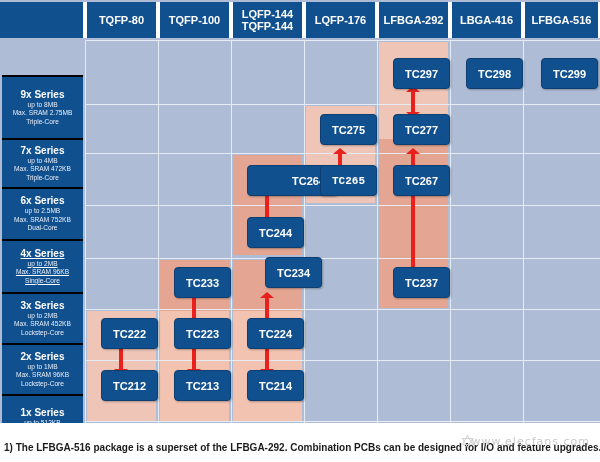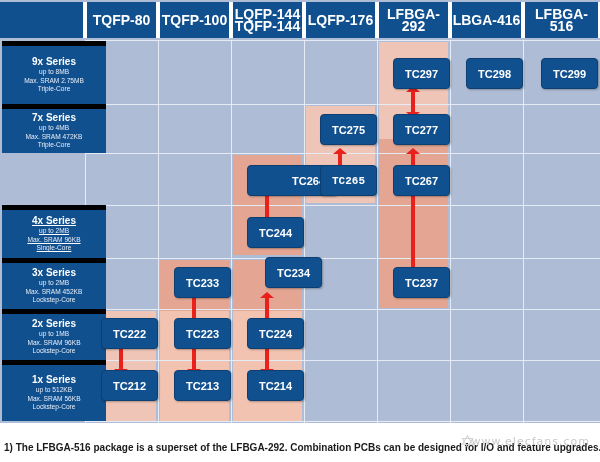--- a/index.html
+++ b/index.html
@@ -40,49 +40,50 @@
     position: absolute;
     left: 0; top: 0;
     width: 600px; height: 40px;
   }
   .hdr-cell {
     position: absolute;
     top: 2px;
     height: 36px;
     background: #11508f;
     color: #ffffff;
-    font-size: 14px;
+    font-size: 11px;
     font-weight: bold;
     display: flex;
     align-items: center;
     justify-content: center;
     text-align: center;
     line-height: 12px;
     box-sizing: border-box;
     border-left: 2px solid #ffffff;
     border-right: 2px solid #ffffff;
   }
   .hdr-cell.corner {
     border-left: none;
   }
 
   
   .series-cell {
     position: absolute;
     left: 2px;
-    width: 104px;
+    width: 81px;
     background: #11508f;
     color: #ffffff;
     box-sizing: border-box;
-    border-top: 5px solid #000000;
+    border-top: 2px solid #000000;
     display: flex;
     flex-direction: column;
     align-items: center;
     justify-content: center;
     text-align: center;
+    margin-top: 34px;
   }
   .series-name {
     font-size: 10px;
     font-weight: bold;
     line-height: 12px;
   }
   .series-sub {
     font-size: 6.6px;
     line-height: 8.6px;
     color: #e8eef7;
@@ -285,20 +286,26 @@
     <div class="series-sub">up to 8MB</div>
     <div class="series-sub">Max. SRAM 2.75MB</div>
     <div class="series-sub">Triple-Core</div>
   </div>
   <div class="series-cell" style="top:104px; height:49px;">
     <div class="series-name">7x Series</div>
     <div class="series-sub">up to 4MB</div>
     <div class="series-sub">Max. SRAM 472KB</div>
     <div class="series-sub">Triple-Core</div>
   </div>
+  <div class="series-cell" style="top:153px; height:52px;">
+    <div class="series-name">6x Series</div>
+    <div class="series-sub">up to 2.5MB</div>
+    <div class="series-sub">Max. SRAM 752KB</div>
+    <div class="series-sub">Dual-Core</div>
+  </div>
   <div class="series-cell" style="top:205px; height:53px;text-decoration:underline;">
     <div class="series-name">4x Series</div>
     <div class="series-sub">up to 2MB</div>
     <div class="series-sub">Max. SRAM 96KB</div>
     <div class="series-sub">Single-Core</div>
   </div>
   <div class="series-cell" style="top:258px; height:51px;">
     <div class="series-name">3x Series</div>
     <div class="series-sub">up to 2MB</div>
     <div class="series-sub">Max. SRAM 452KB</div>

